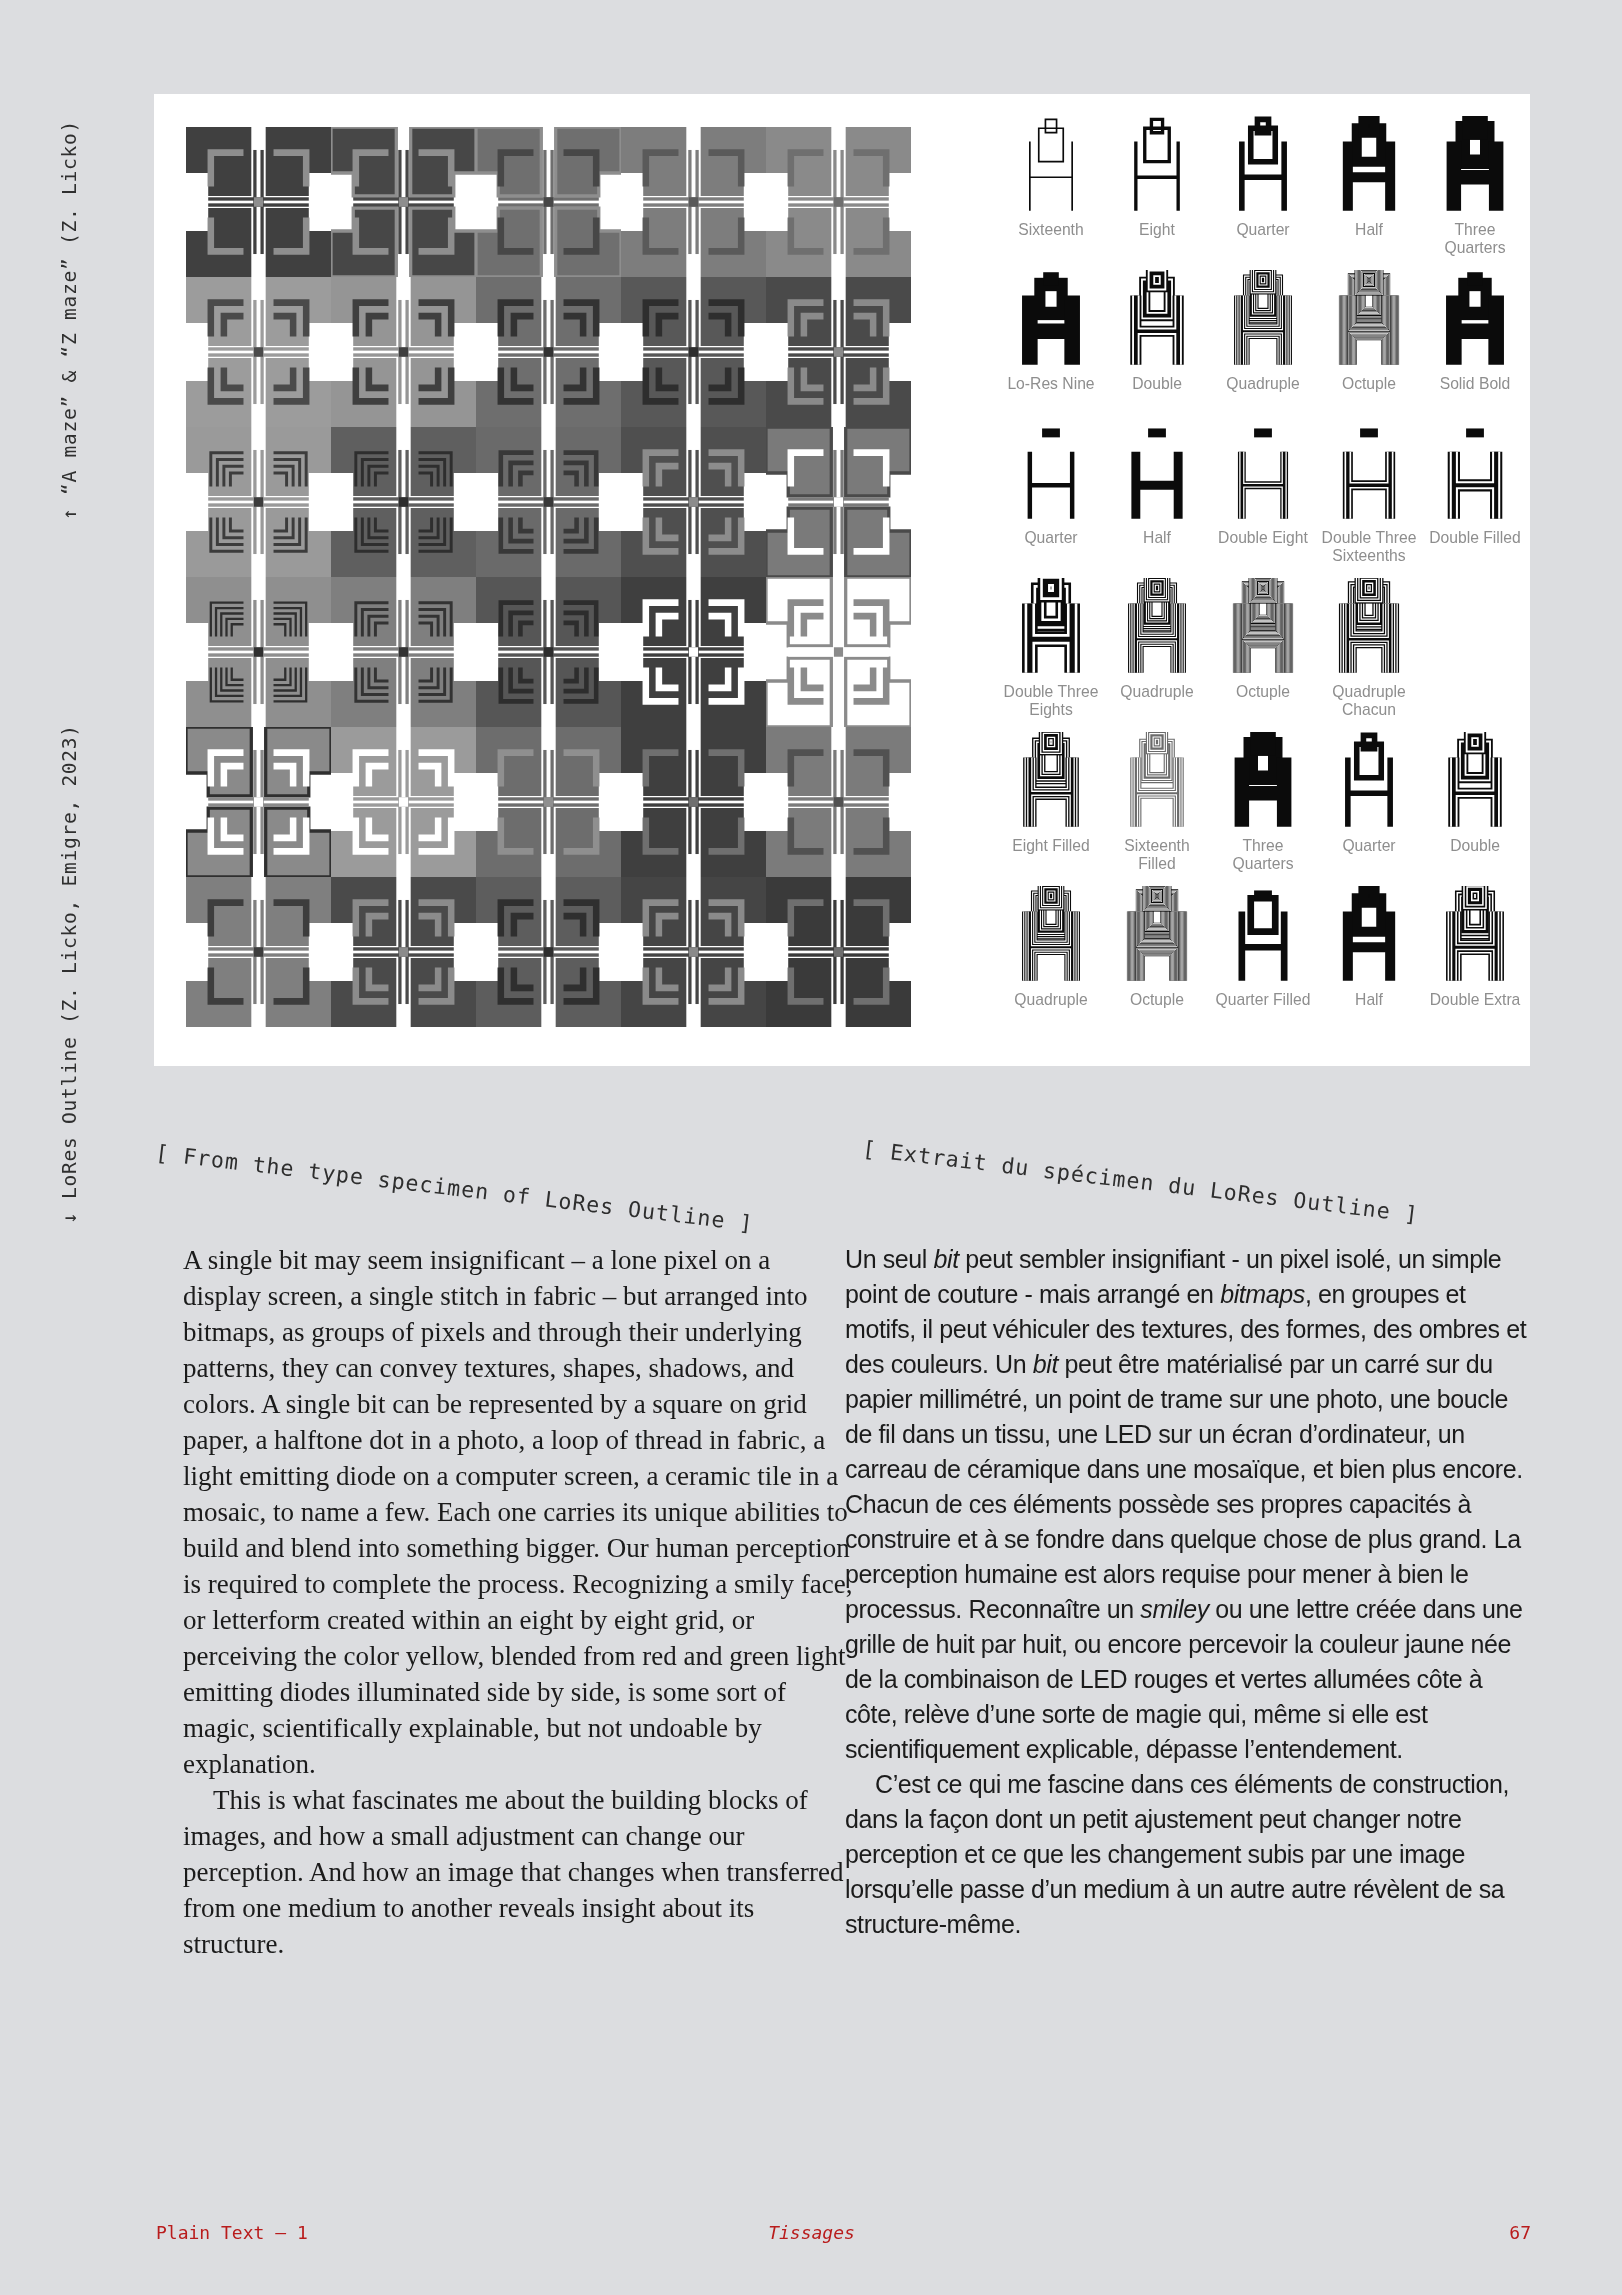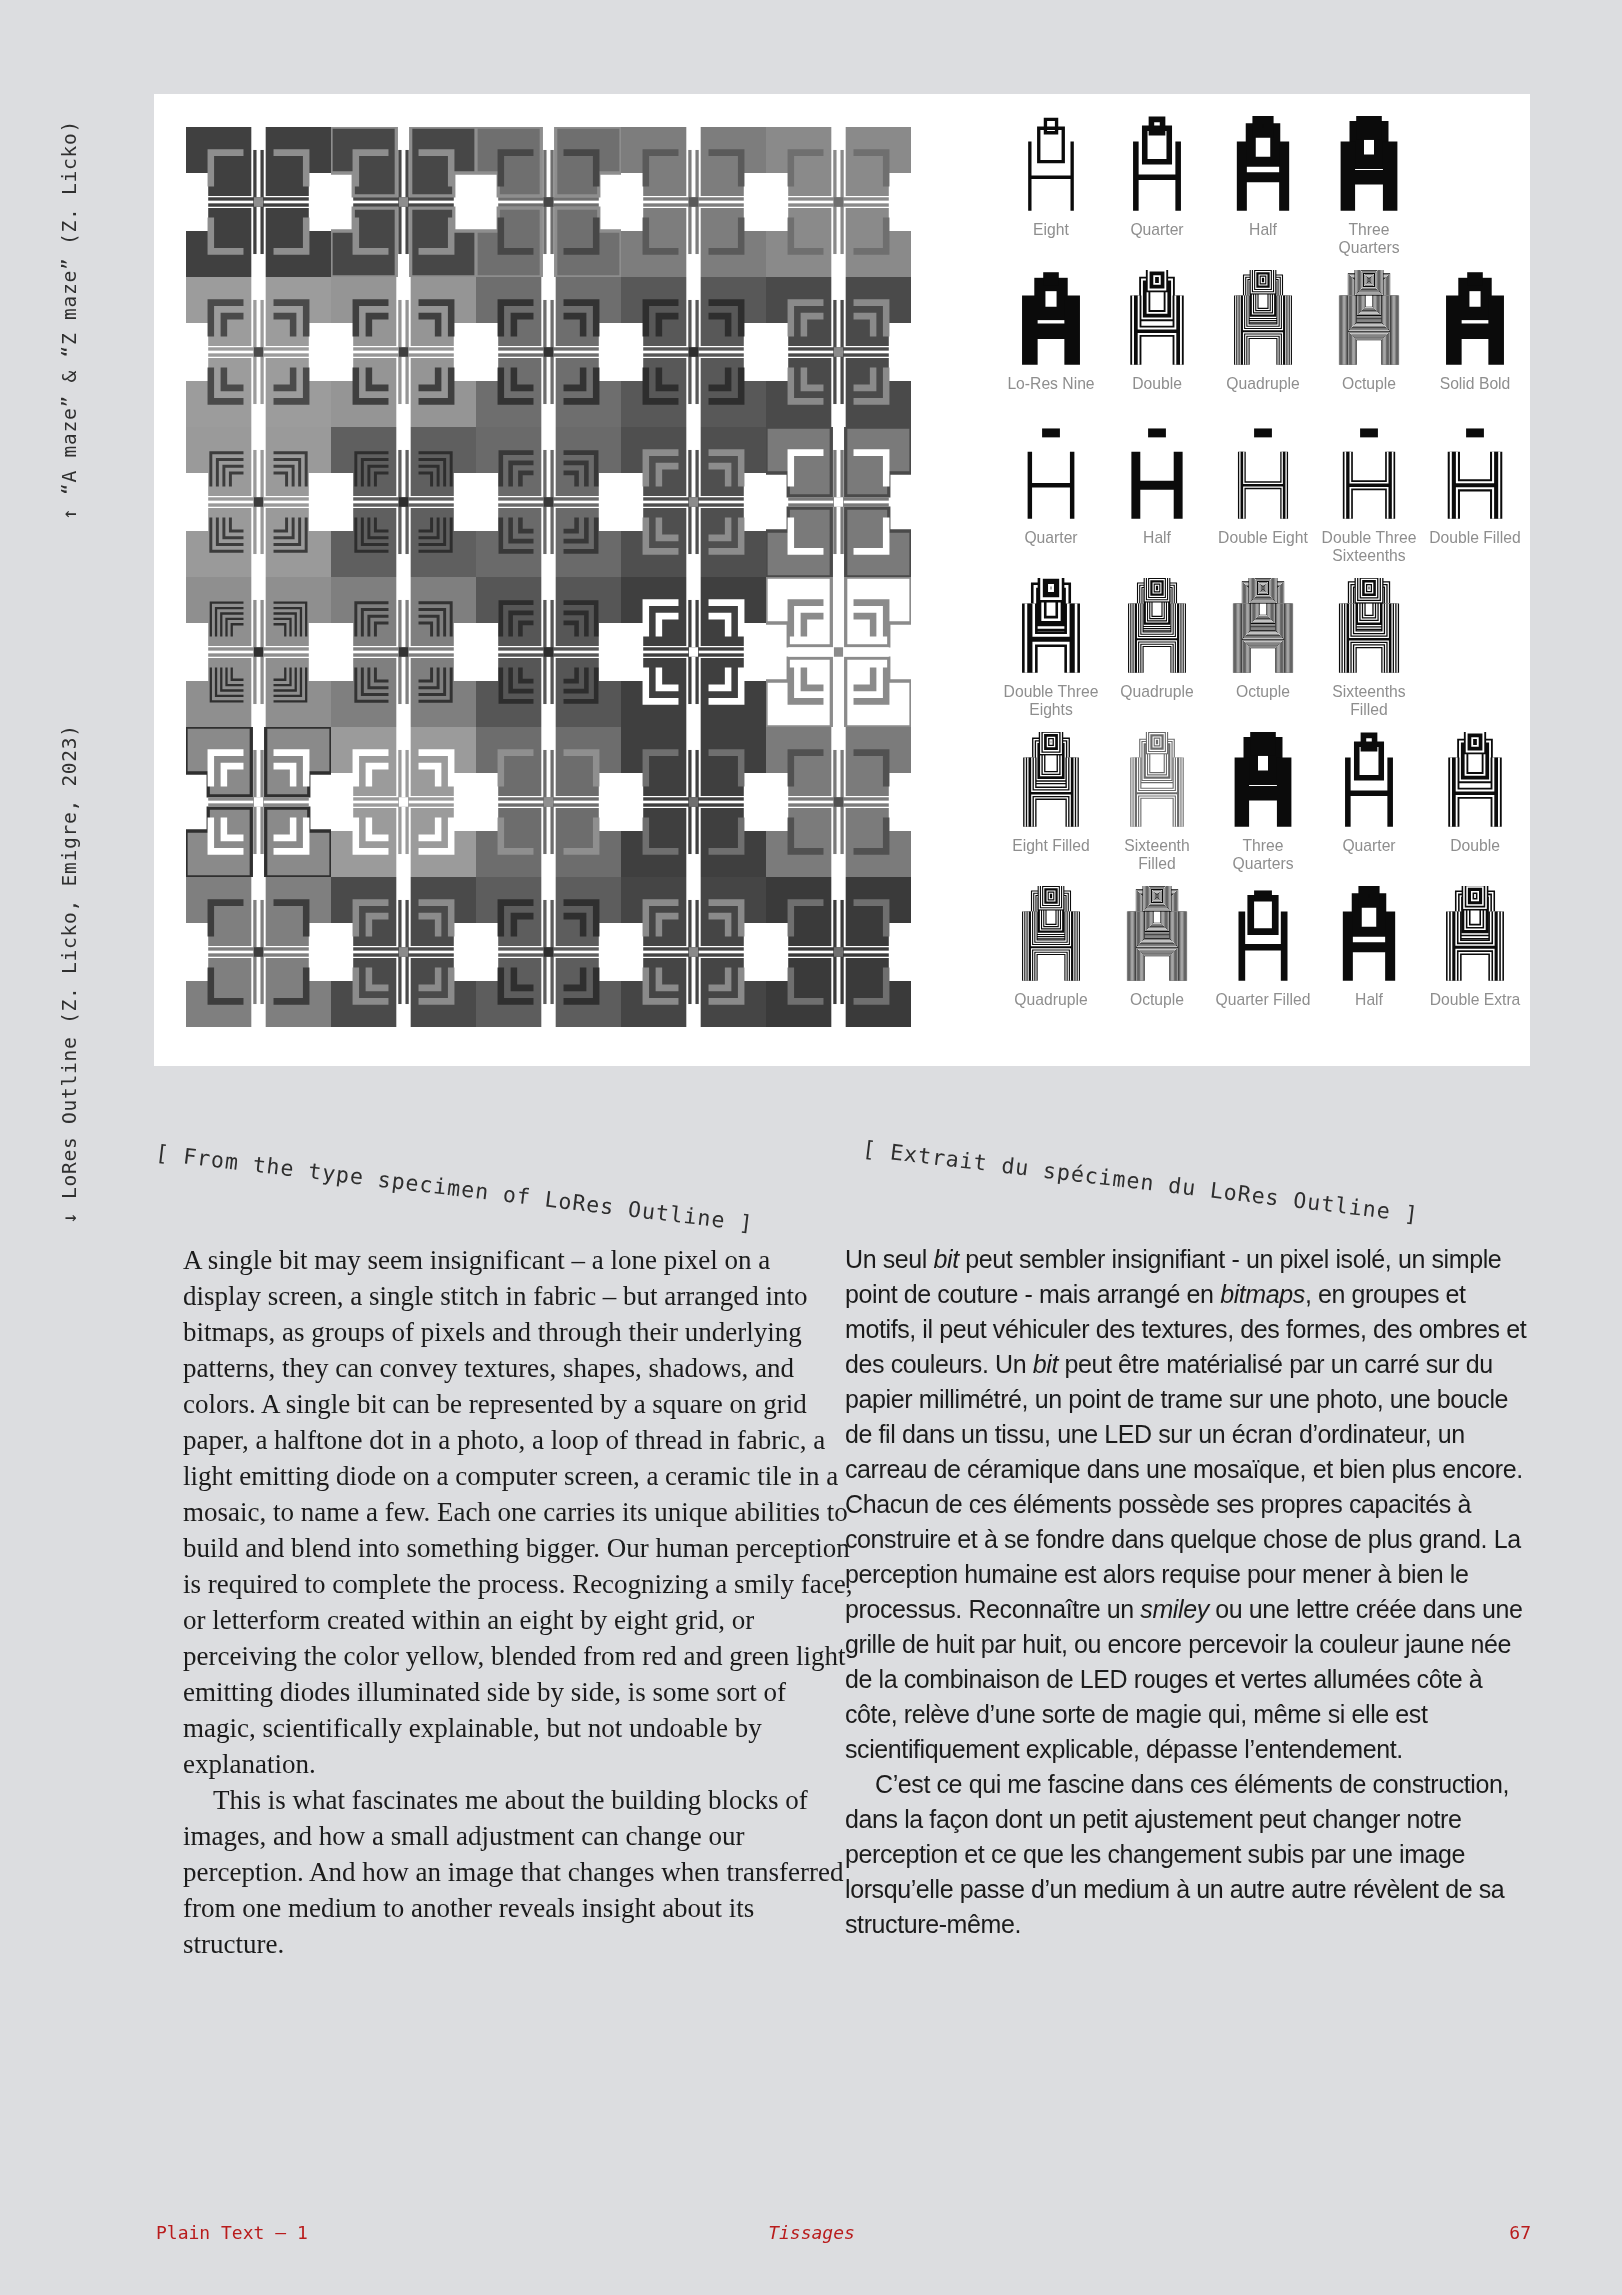--- a/index.html
+++ b/index.html
@@ -922,20 +922,28 @@
           <rect x="34" y="104" width="154" height="5" fill="#3a3a3a"></rect>
           <rect x="34" y="113" width="154" height="5" fill="#3a3a3a"></rect>
           <rect x="103" y="34" width="5" height="154" fill="#3a3a3a"></rect>
           <rect x="114" y="34" width="5" height="154" fill="#3a3a3a"></rect>
           <rect x="104" y="104" width="14" height="14" fill="#6f6f6f"></rect>
         </svg>
       </div>
     </div>
   <div id="specimen-grid">
       <div class="spec-row">
+        <div class="spec-cell">
+          <svg viewBox="-2 -2 64 88" width="76" height="98">
+            <path d="M19 9 H41 V39 H19 Z" fill="none" stroke="#0b0b0b" stroke-width="1.5"></path>
+            <path d="M11 21 V83 M49 21 V83 M11 53 H49" fill="none" stroke="#0b0b0b" stroke-width="1.5"></path>
+            <path d="M25 1 H35 V13 H25 Z" fill="none" stroke="#0b0b0b" stroke-width="1.5"></path>
+          </svg>
+          <div class="spec-label">Sixteenth</div>
+        </div>
         <div class="spec-cell">
           <svg viewBox="-2 -2 64 88" width="76" height="98">
             <path d="M19 9 H41 V39 H19 Z" fill="none" stroke="#0b0b0b" stroke-width="3"></path>
             <path d="M11 21 V83 M49 21 V83 M11 53 H49" fill="none" stroke="#0b0b0b" stroke-width="3"></path>
             <path d="M25 1 H35 V13 H25 Z" fill="none" stroke="#0b0b0b" stroke-width="3"></path>
           </svg>
           <div class="spec-label">Eight</div>
         </div>
         <div class="spec-cell">
           <svg viewBox="-2 -2 64 88" width="76" height="98">
@@ -1223,21 +1231,21 @@
             <path d="M11 21 V83 M49 21 V83 M11 53 H49" fill="none" stroke="#ffffff" stroke-width="4.57"></path>
             <path d="M11 21 V83 M49 21 V83 M11 53 H49" fill="none" stroke="#0b0b0b" stroke-width="2.29"></path>
             <path d="M25 1 H35 V13 H25 Z" fill="none" stroke="#0b0b0b" stroke-width="16.00"></path>
             <path d="M25 1 H35 V13 H25 Z" fill="none" stroke="#ffffff" stroke-width="13.71"></path>
             <path d="M25 1 H35 V13 H25 Z" fill="none" stroke="#0b0b0b" stroke-width="11.43"></path>
             <path d="M25 1 H35 V13 H25 Z" fill="none" stroke="#ffffff" stroke-width="9.14"></path>
             <path d="M25 1 H35 V13 H25 Z" fill="none" stroke="#0b0b0b" stroke-width="6.86"></path>
             <path d="M25 1 H35 V13 H25 Z" fill="none" stroke="#ffffff" stroke-width="4.57"></path>
             <path d="M25 1 H35 V13 H25 Z" fill="none" stroke="#0b0b0b" stroke-width="2.29"></path>
           </svg>
-          <div class="spec-label">Sixteenths Filled</div>
+          <div class="spec-label">Quadruple Chacun</div>
         </div>
       </div>
       <div class="spec-row">
         <div class="spec-cell">
           <svg viewBox="-2 -2 64 88" width="76" height="98">
             <path d="M19 9 H41 V39 H19 Z" fill="none" stroke="#0b0b0b" stroke-width="12.00"></path>
             <path d="M19 9 H41 V39 H19 Z" fill="none" stroke="#ffffff" stroke-width="9.60"></path>
             <path d="M19 9 H41 V39 H19 Z" fill="none" stroke="#0b0b0b" stroke-width="7.20"></path>
             <path d="M19 9 H41 V39 H19 Z" fill="none" stroke="#ffffff" stroke-width="4.80"></path>
             <path d="M19 9 H41 V39 H19 Z" fill="none" stroke="#0b0b0b" stroke-width="2.40"></path>

